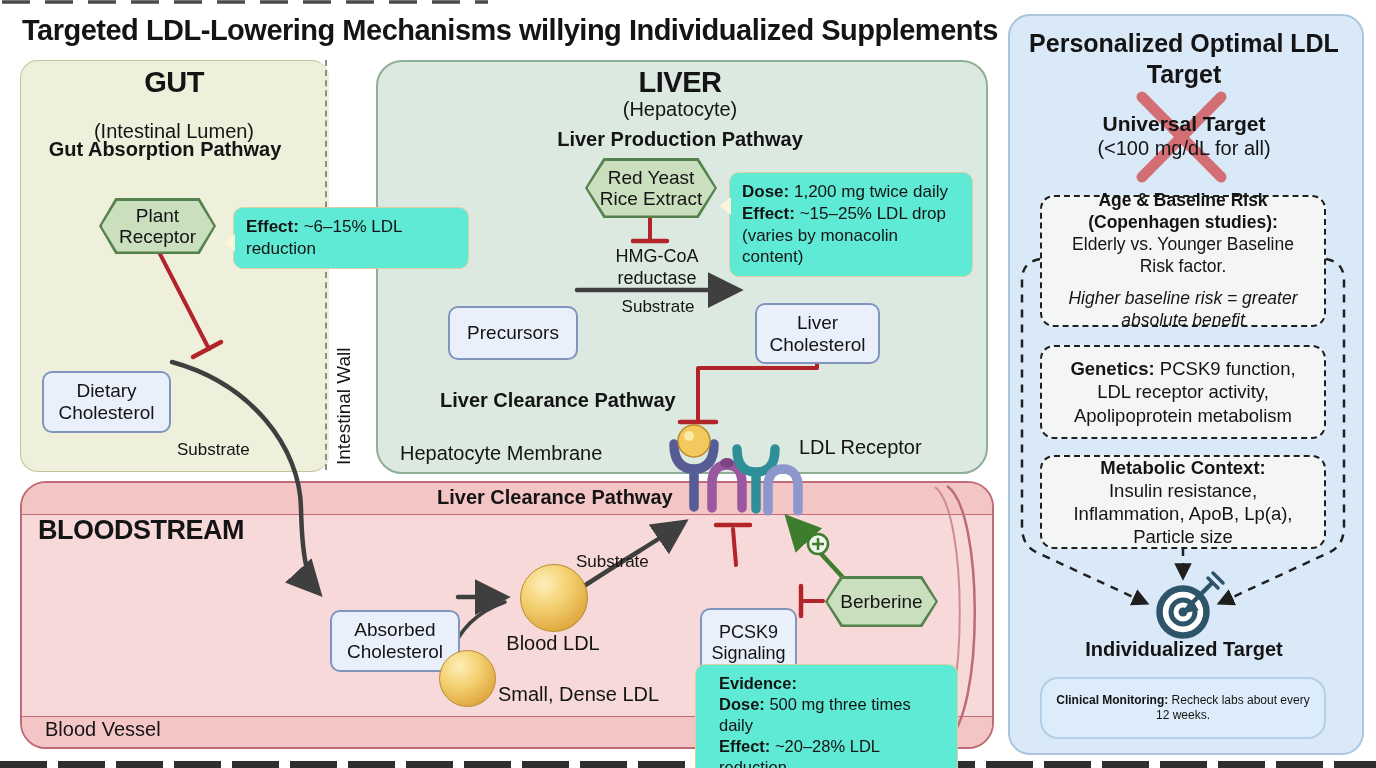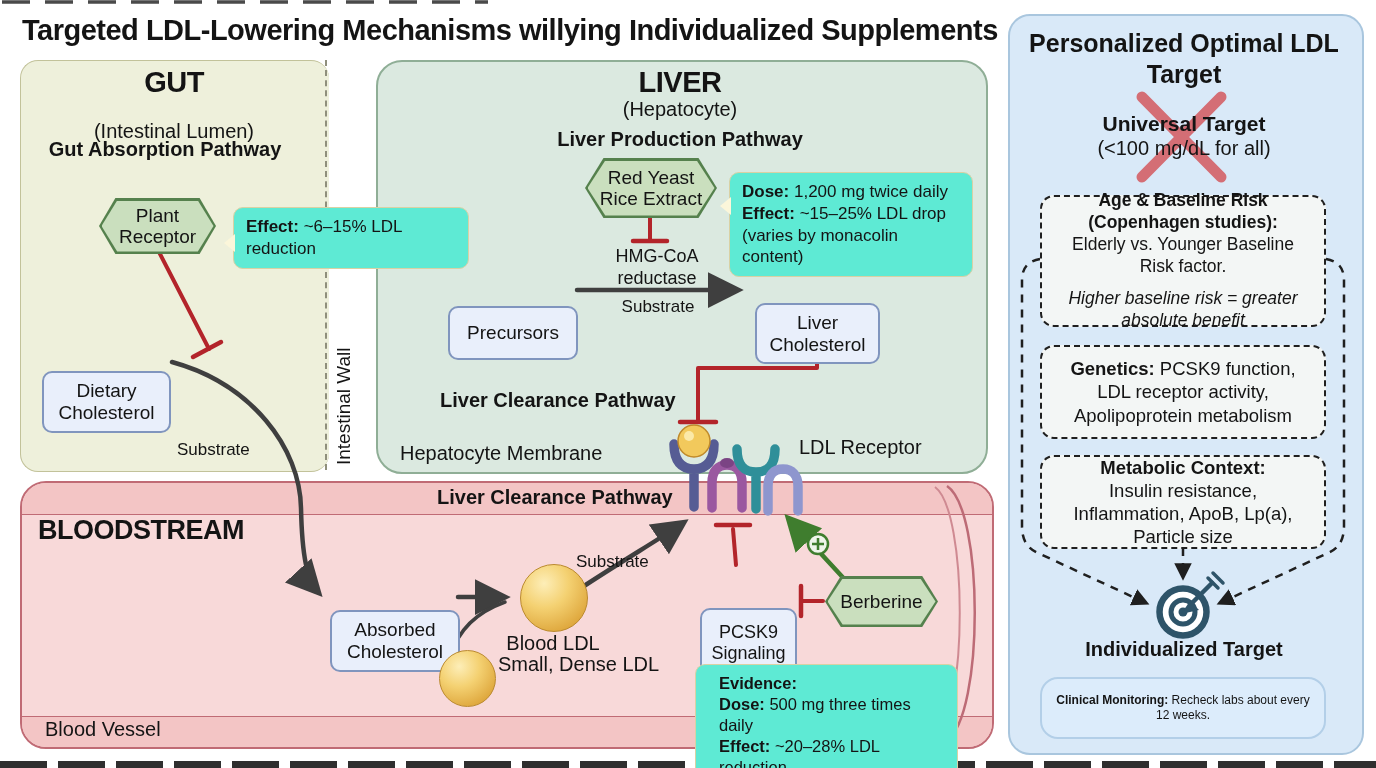--- a/index.html
+++ b/index.html
@@ -135,21 +135,21 @@
   <div class="abs h-path lbl" style="left:437px;top:486px;">Liver Clearance Pathway</div>
   <div class="abs lbl" style="left:38px;top:515px;font-size:27px;font-weight:bold;letter-spacing:-0.5px;">BLOODSTREAM</div>
 
   <div class="abs node" style="left:330px;top:569px;width:126px;height:58px;">Absorbed Cholesterol</div>
 
   <div class="abs ball" style="left:520px;top:564px;width:66px;height:66px;"></div>
   <div class="abs ctr h-sub lbl" style="left:500px;top:632px;width:106px;">Blood LDL</div>
   <div class="abs lbl" style="left:576px;top:552px;font-size:17px;">Substrate</div>
 
   <div class="abs ball" style="left:439px;top:650px;width:55px;height:55px;"></div>
-  <div class="abs h-sub lbl" style="left:498px;top:653px;">Small, Dense LDL</div>
+  <div class="abs h-sub lbl" style="left:498px;top:683px;">Small, Dense LDL</div>
 
   <div class="abs node" style="left:700px;top:567px;width:93px;height:66px;font-size:18px;">PCSK9 Signaling</div>
 
   <div class="abs hex" style="left:825px;top:576px;width:113px;height:51px;">
     <div class="hex-border"></div>
     <div class="hex-fill"></div>
     <div class="hex-label">Berberine</div>
   </div>
 
   <div class="abs callout" style="left:695px;top:644px;width:226px;font-size:16.5px;padding-left:23px;">

